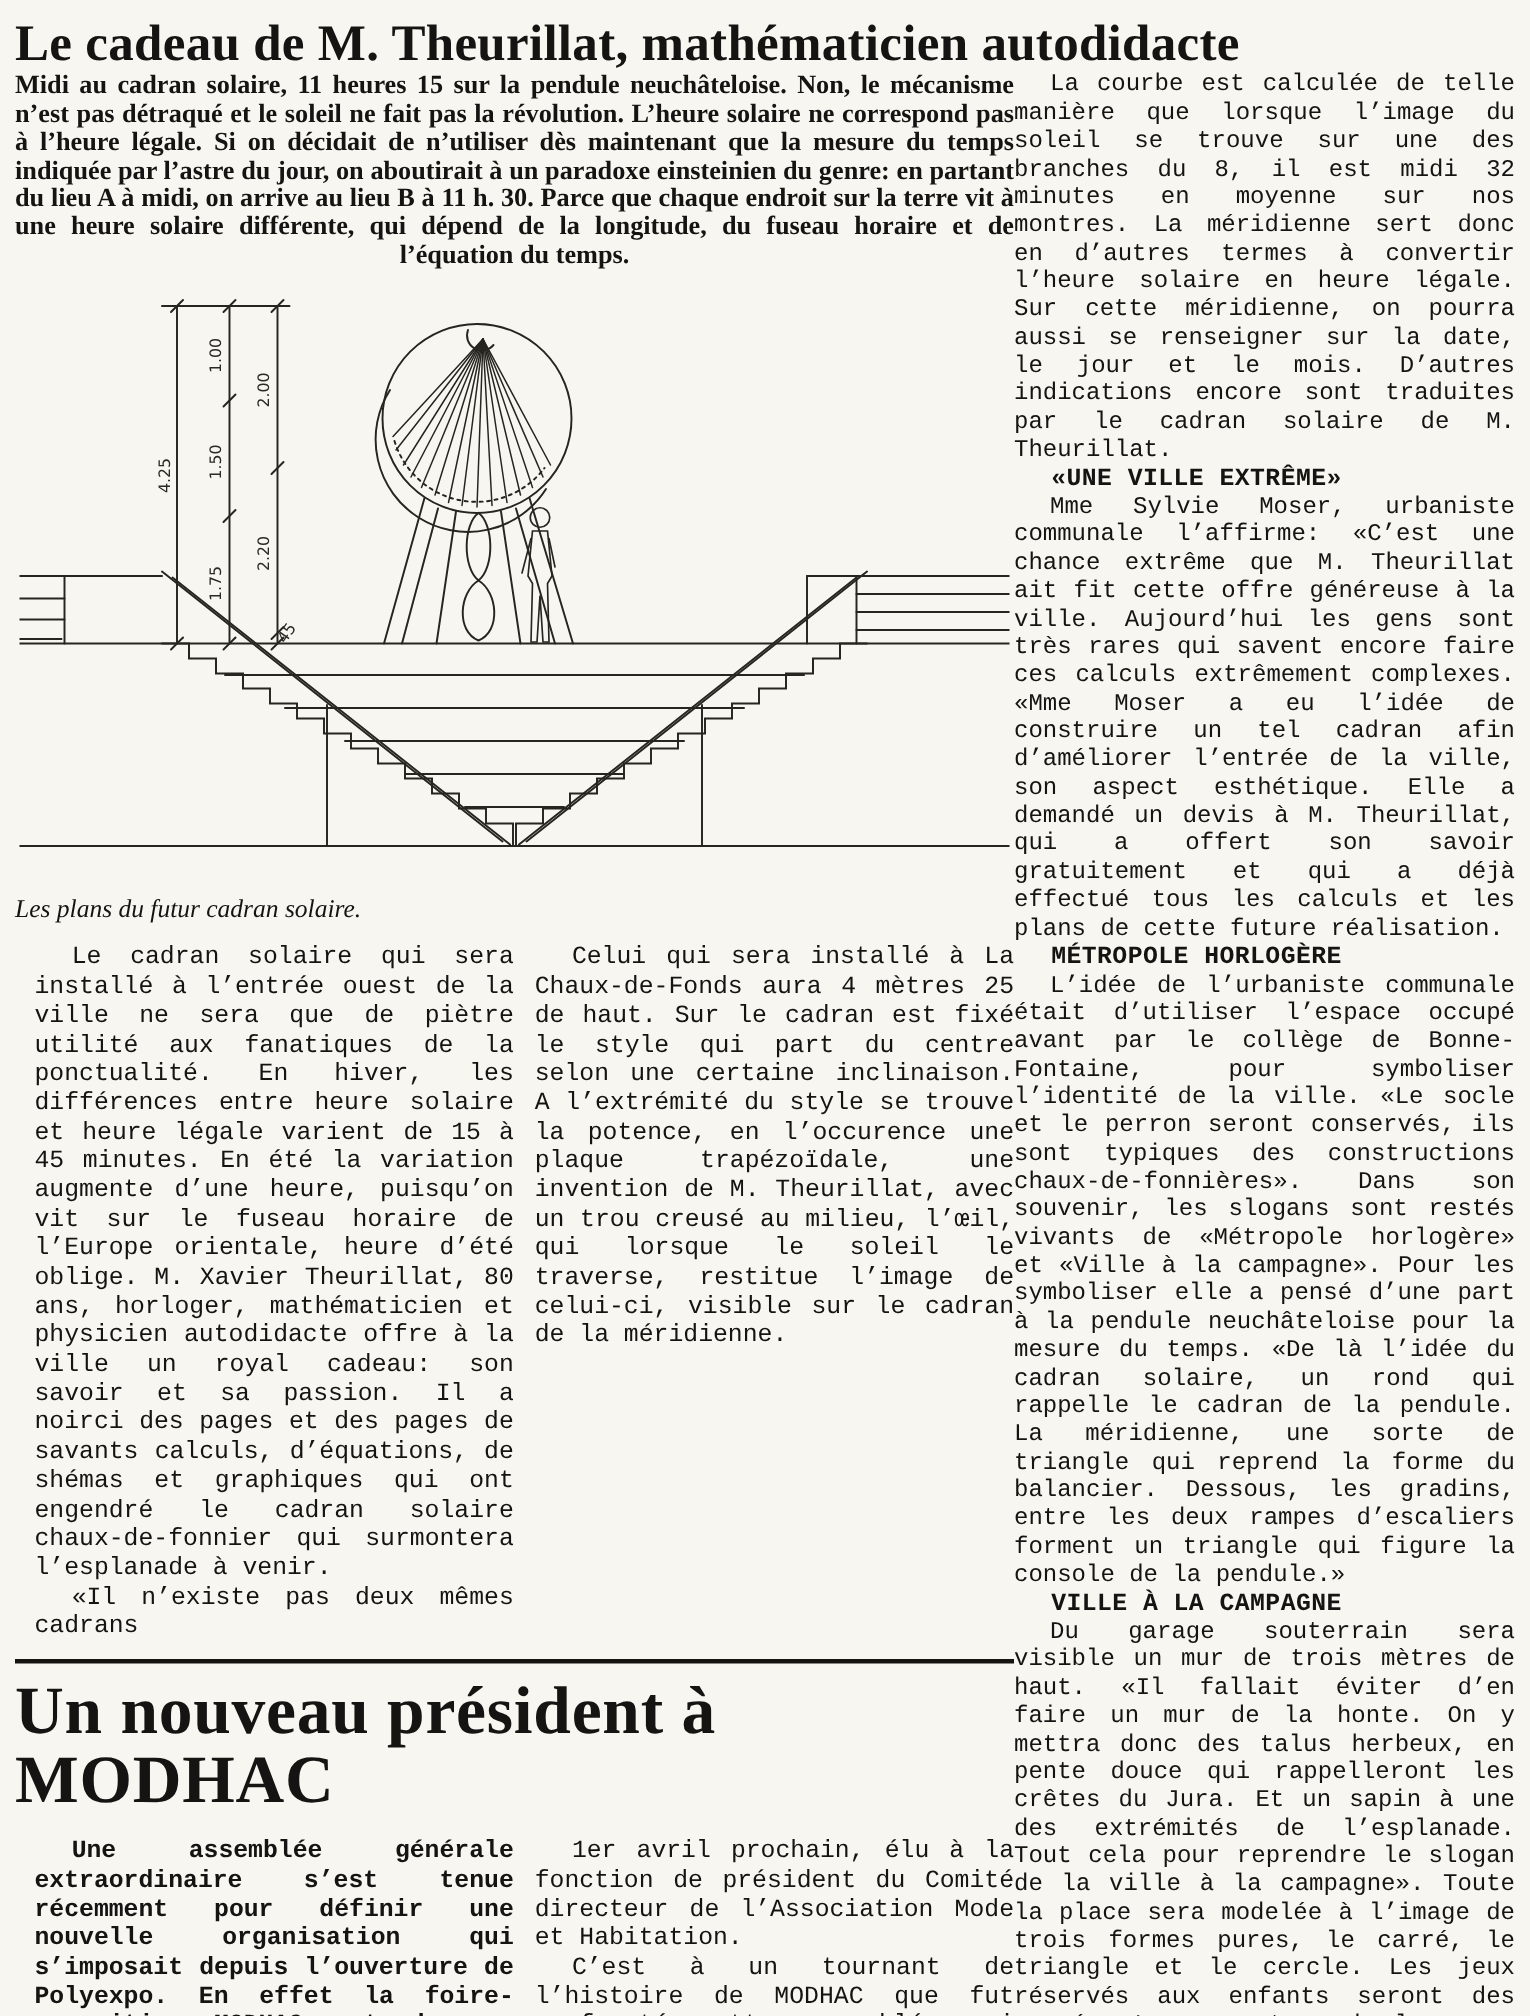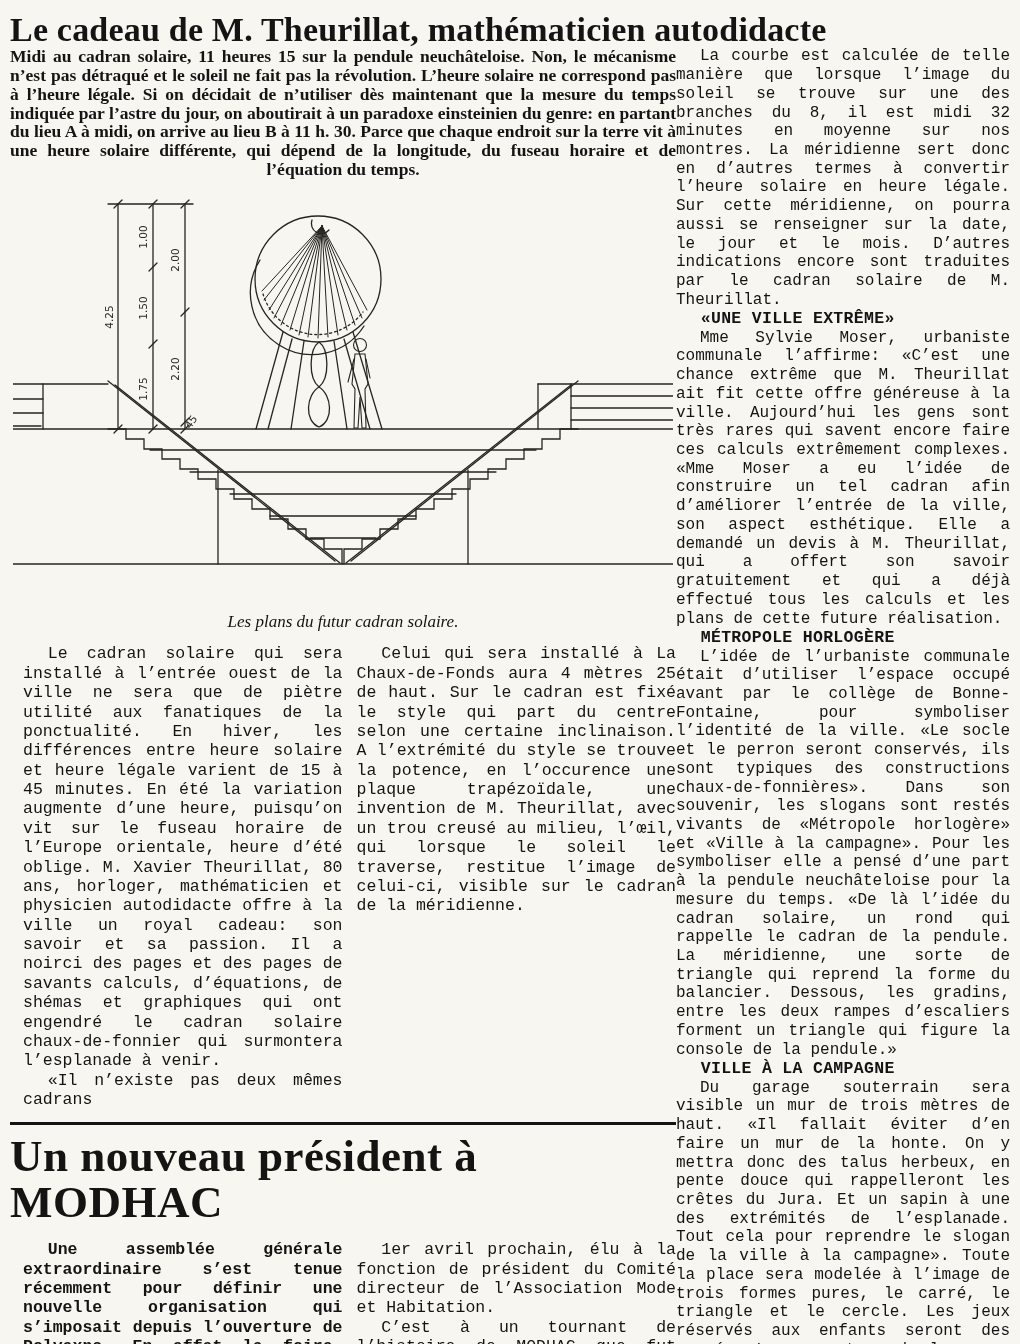--- a/index.html
+++ b/index.html
@@ -14,21 +14,21 @@
   .kicker1{font-size:34px;font-weight:700;line-height:1.04;margin:4px 0 0;letter-spacing:.2px;}
   .headline1{font-size:66px;font-weight:700;line-height:1.0;margin:4px 0 12px;letter-spacing:3px;white-space:nowrap;}
   
   .content{display:flex;align-items:flex-start;}
   .leftzone{flex:0 0 666px;width:666px;}
   .rightzone{flex:1;min-width:0;font-size:16px;line-height:1.17;text-align:justify;}
   
   .lead{font-size:17.5px;font-weight:700;line-height:1.07;text-align:justify;text-align-last:center;margin:0 0 6px;}
   
   figure{margin:0;}
-  .caption{text-align:center;font-style:italic;font-size:17px;margin:18px 0 12px;}
+  .caption{font-style:italic;font-size:17px;margin:2px 0 12px;}
   
   .cols{display:flex;gap:14px;text-align:justify;margin-left:13px;}
   .col{flex:1;min-width:0;}
   .bodytext{font-size:16.5px;line-height:1.175;}
   .bodytext p, .rightzone p{margin:0;text-indent:1.5em;font-family:Liberation Mono, monospace;}
   p.noindent{text-indent:0;}
   .subhead{font-weight:700;font-size:16.5px;letter-spacing:.3px;margin:11px 0 4px;text-align:left;text-indent:0;}
   .byline{font-weight:700;font-size:19px;text-align:left;padding-right:60px;margin-top:16px;text-indent:0;}
   
   .rule{height:3px;background:#141412;margin:13px 0 9px;}

